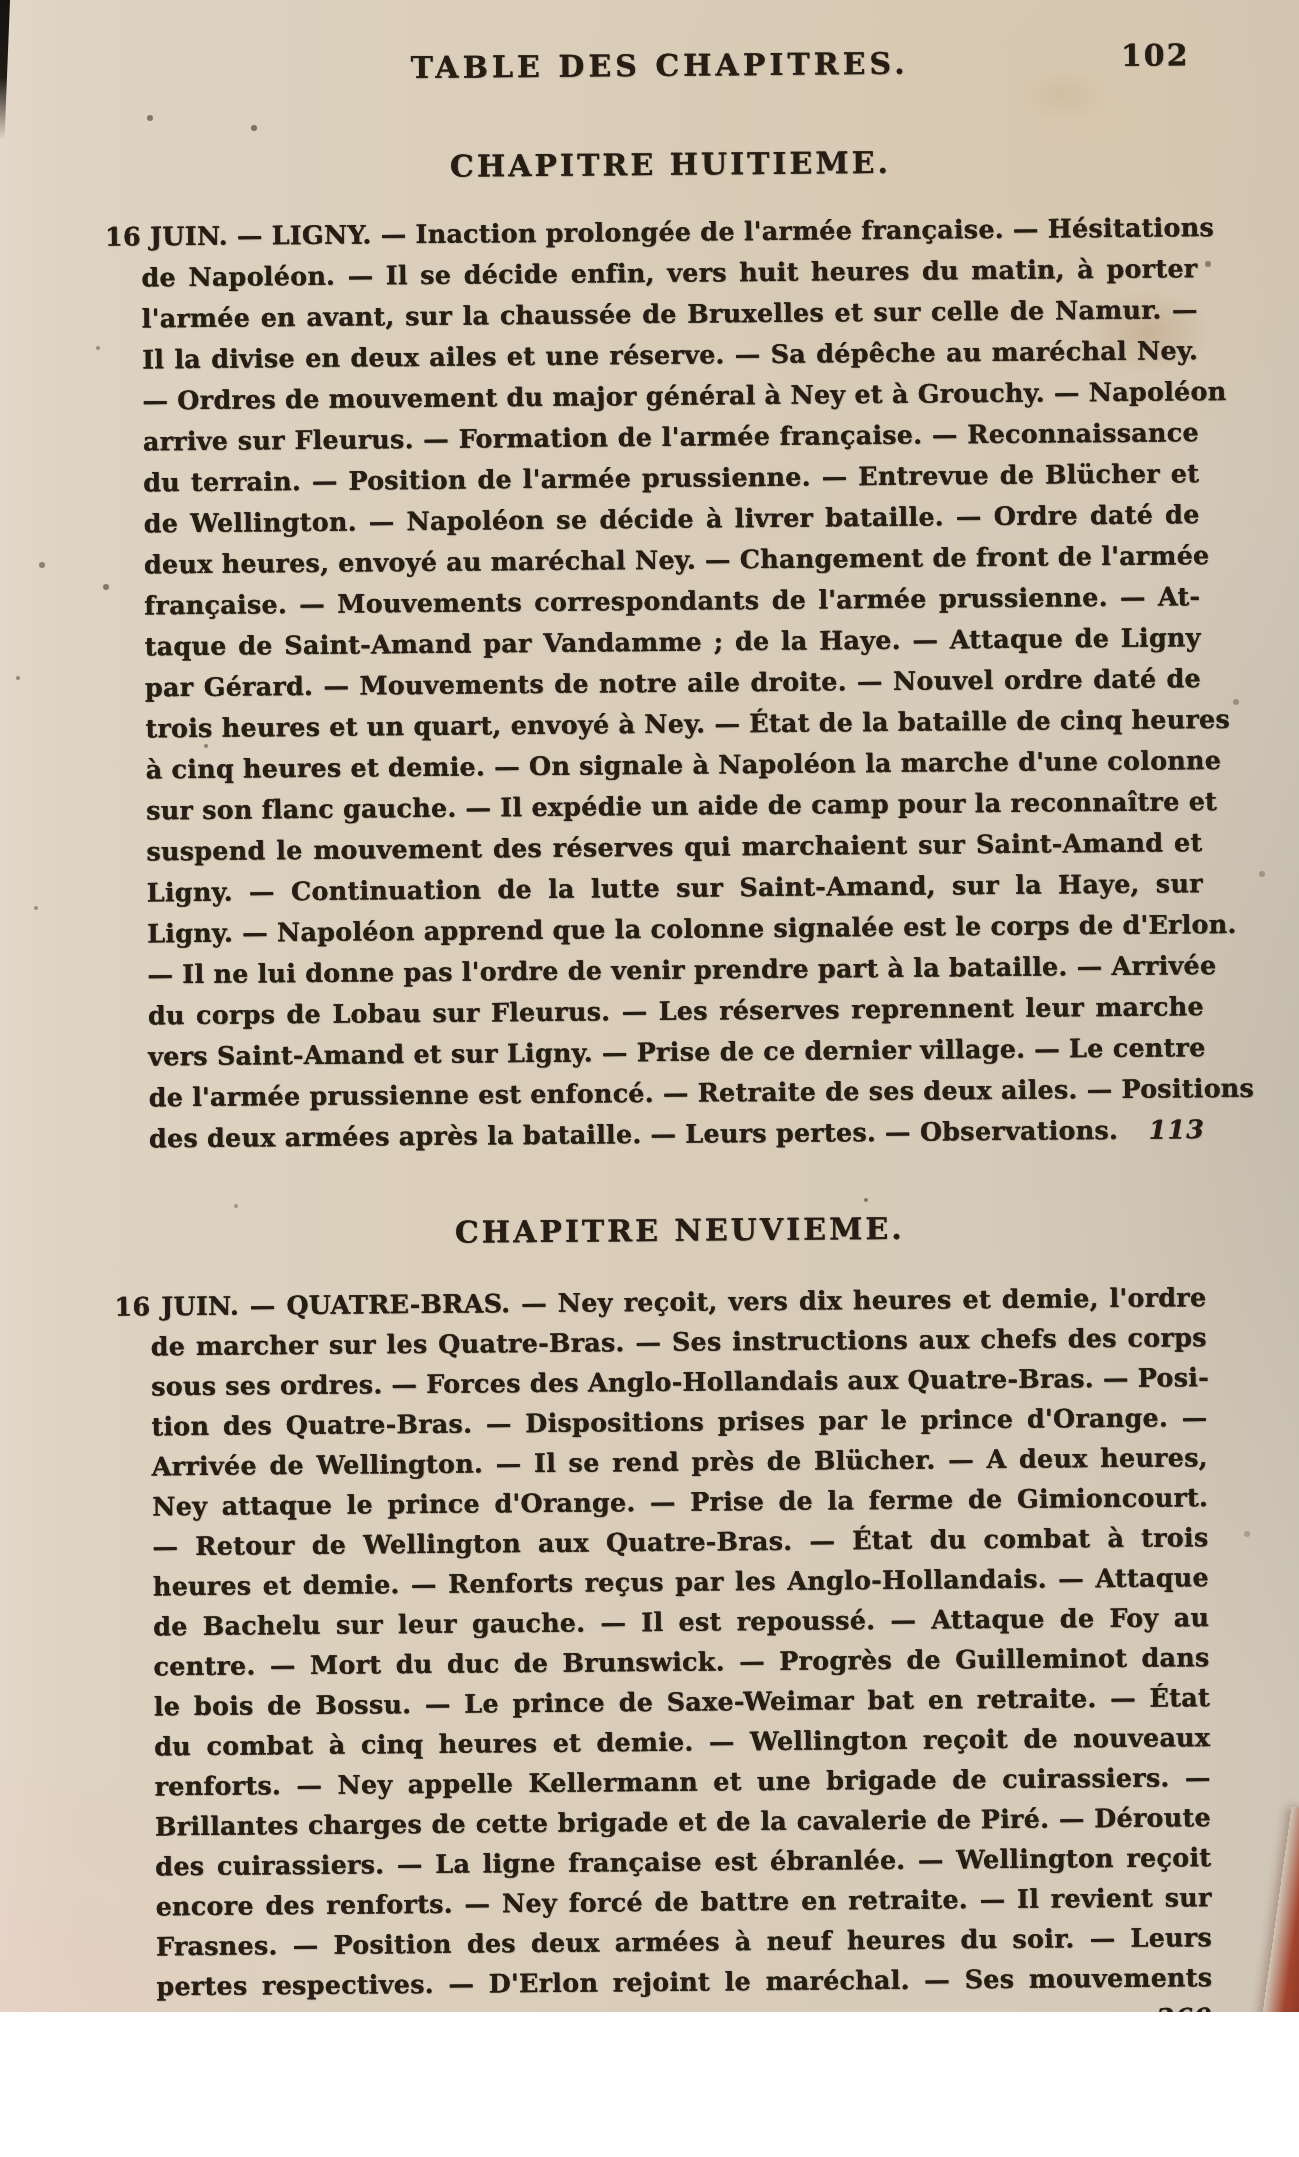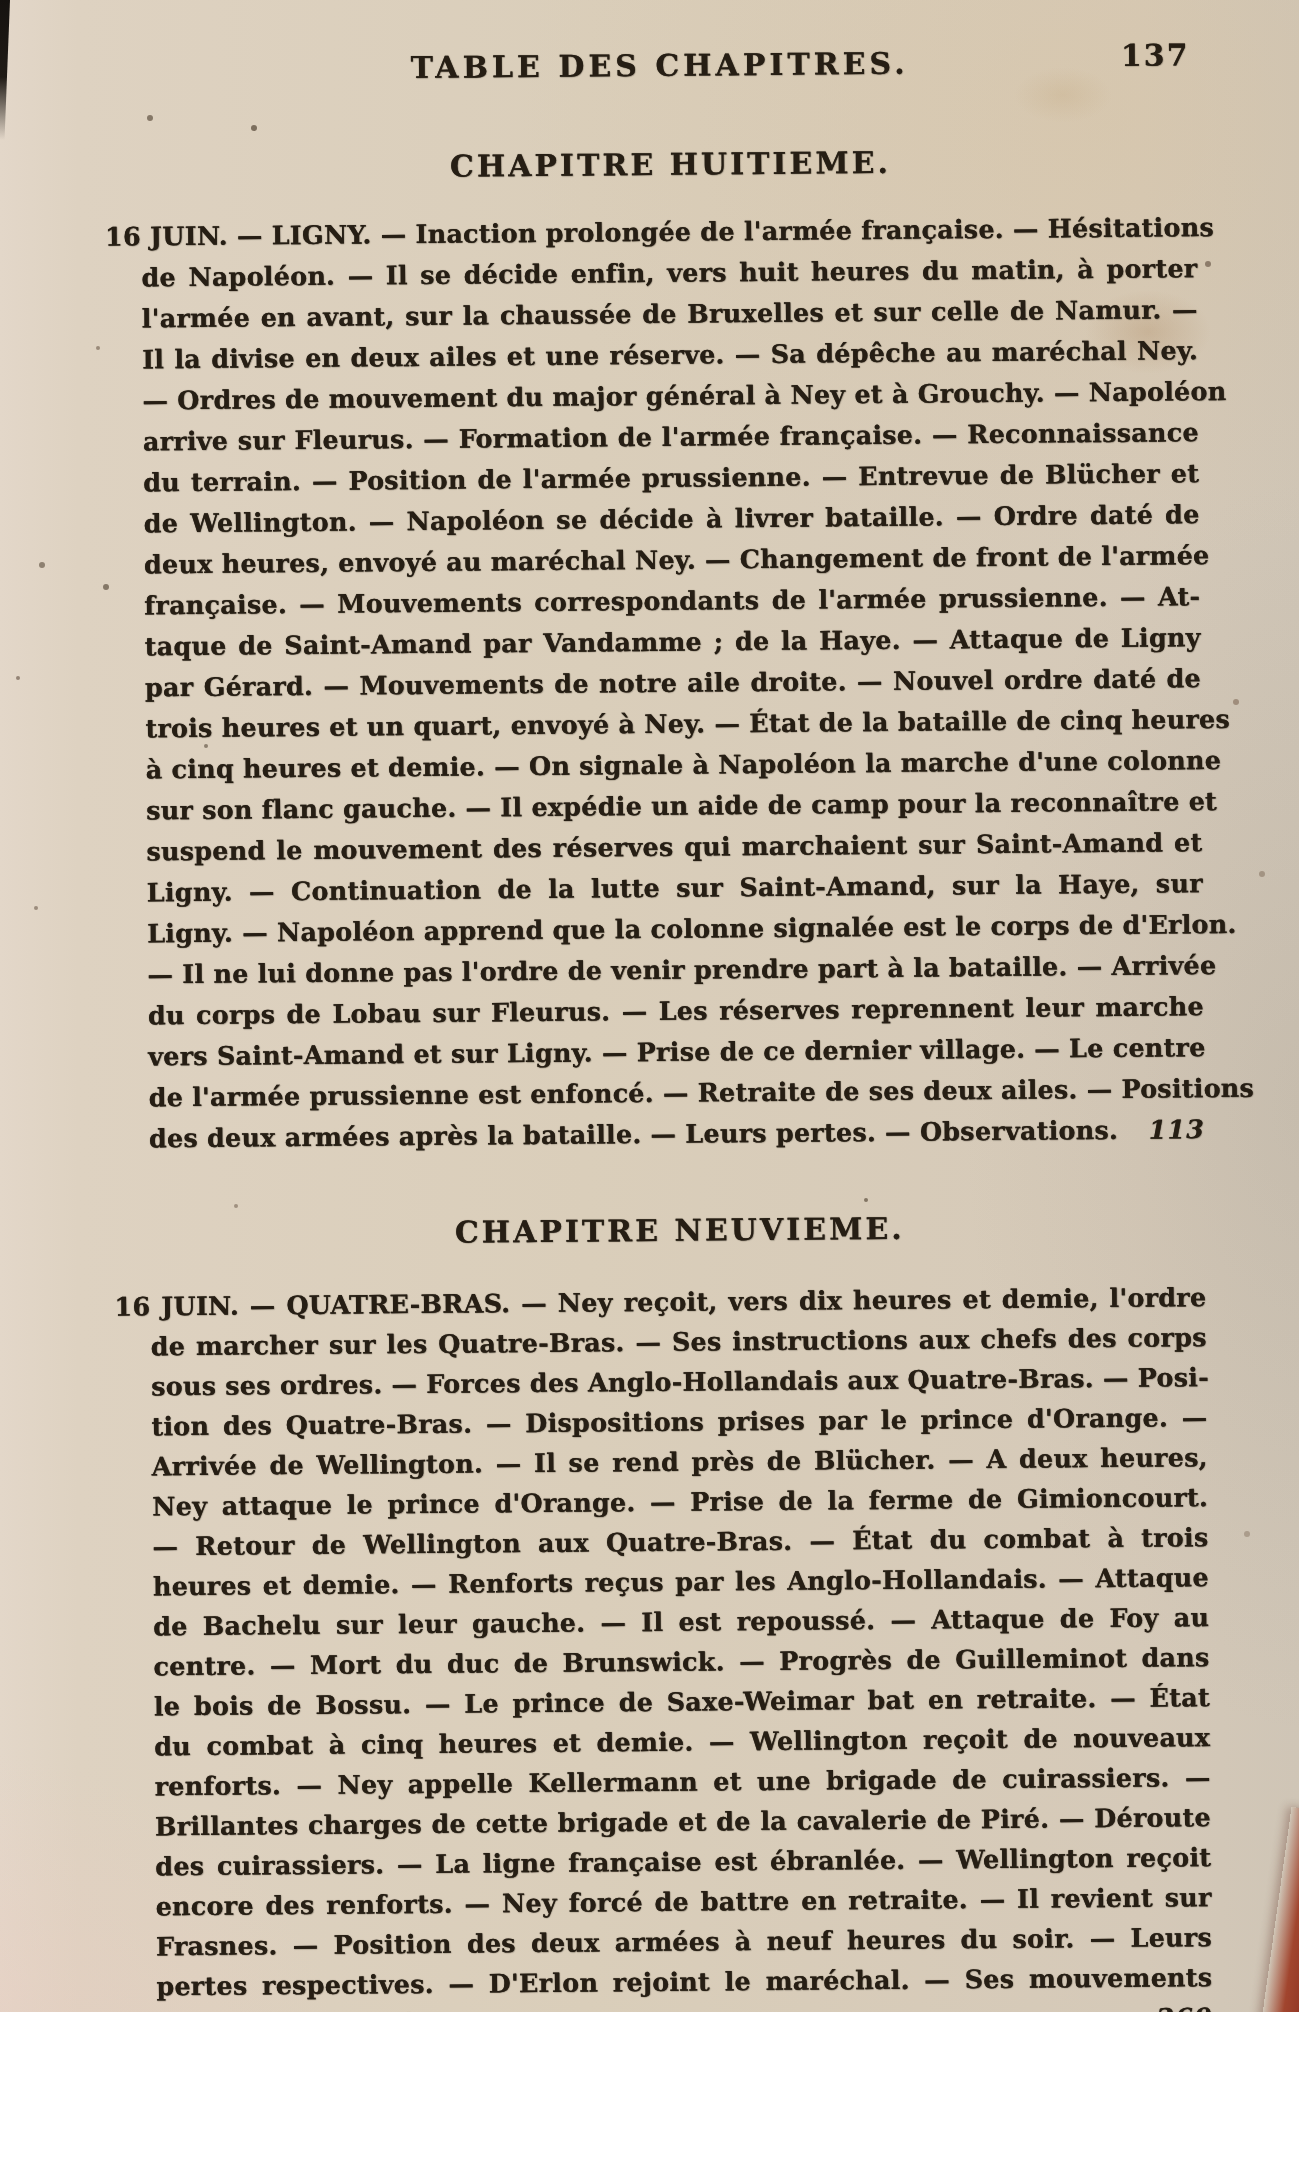--- a/index.html
+++ b/index.html
@@ -119,21 +119,21 @@
 <body>
 
 <div class="scan">
   <div class="edge-tl"></div>
   <div class="specks"></div>
 
   <div class="page-inner">
 
     <div class="running-head">
       <span class="rh-title">TABLE DES CHAPITRES.</span>
-      <span class="rh-num">137</span>
+      <span class="rh-num">102</span>
     </div>
 
     <h2 class="chap-heading h8">CHAPITRE HUITIEME.</h2>
 
     <div class="toc-para para8">
       <div class="line">16 JUIN. — LIGNY. — Inaction prolongée de l'armée française. — Hésitations</div>
       <div class="line cont">de Napoléon. — Il se décide enfin, vers huit heures du matin, à porter</div>
       <div class="line cont">l'armée en avant, sur la chaussée de Bruxelles et sur celle de Namur. —</div>
       <div class="line cont">Il la divise en deux ailes et une réserve. — Sa dépêche au maréchal Ney.</div>
       <div class="line cont">— Ordres de mouvement du major général à Ney et à Grouchy. — Napoléon</div>

